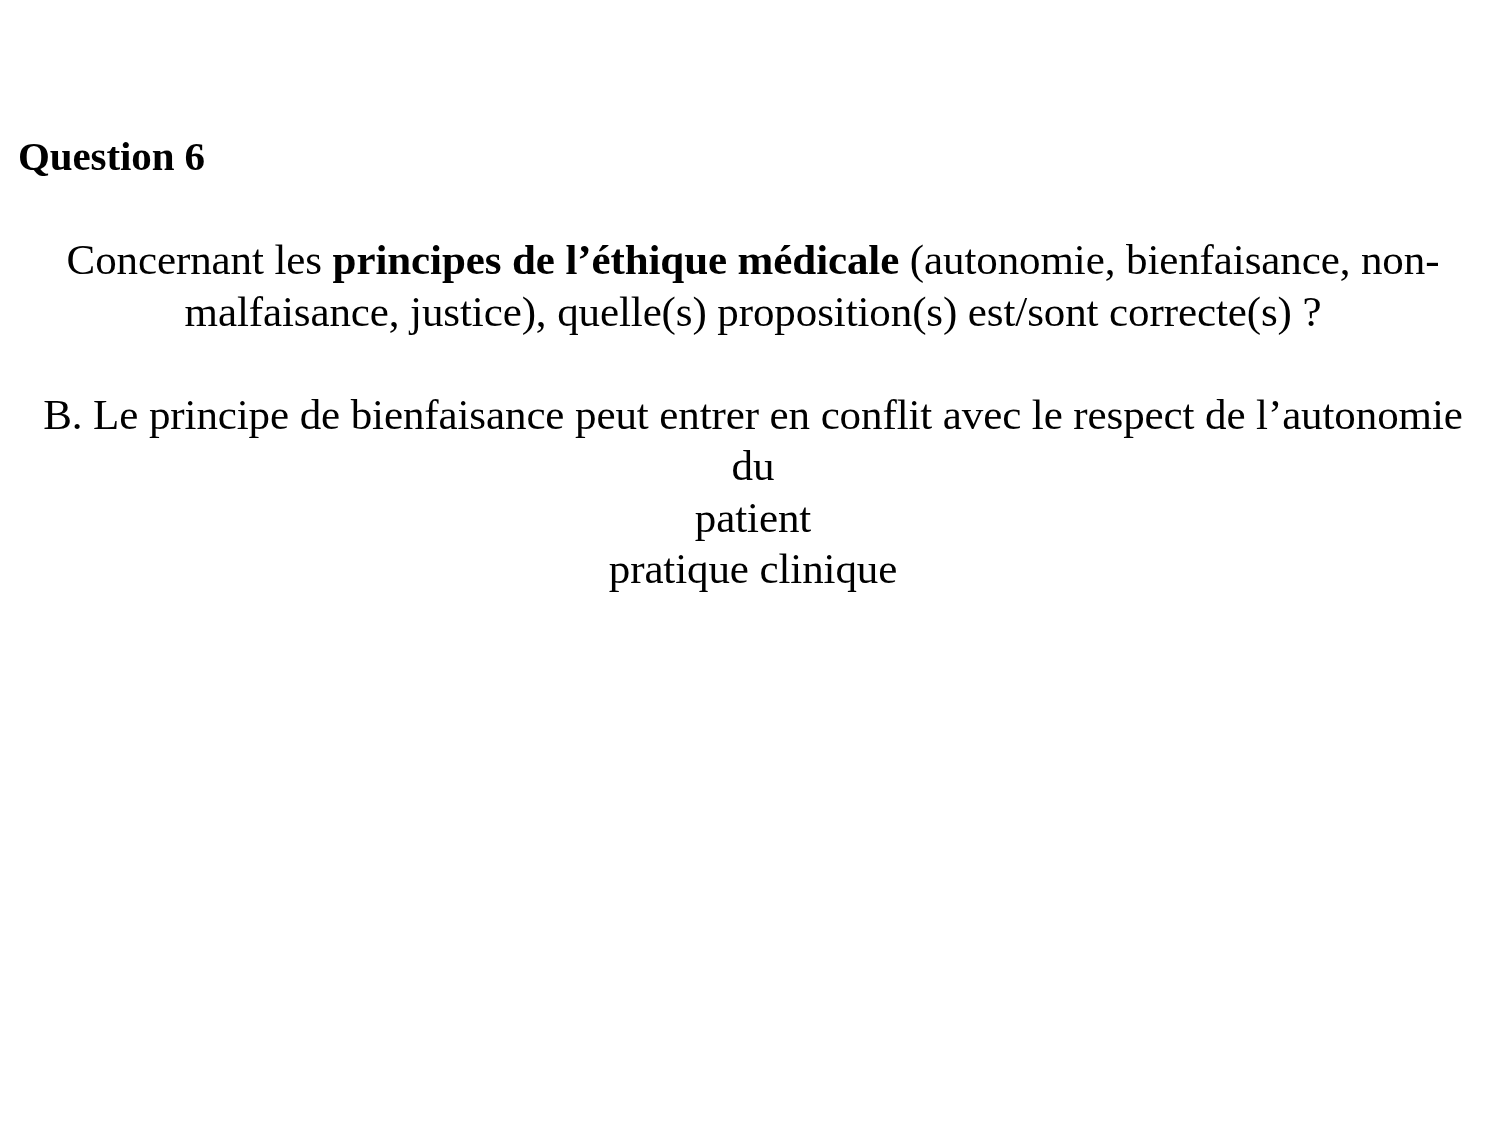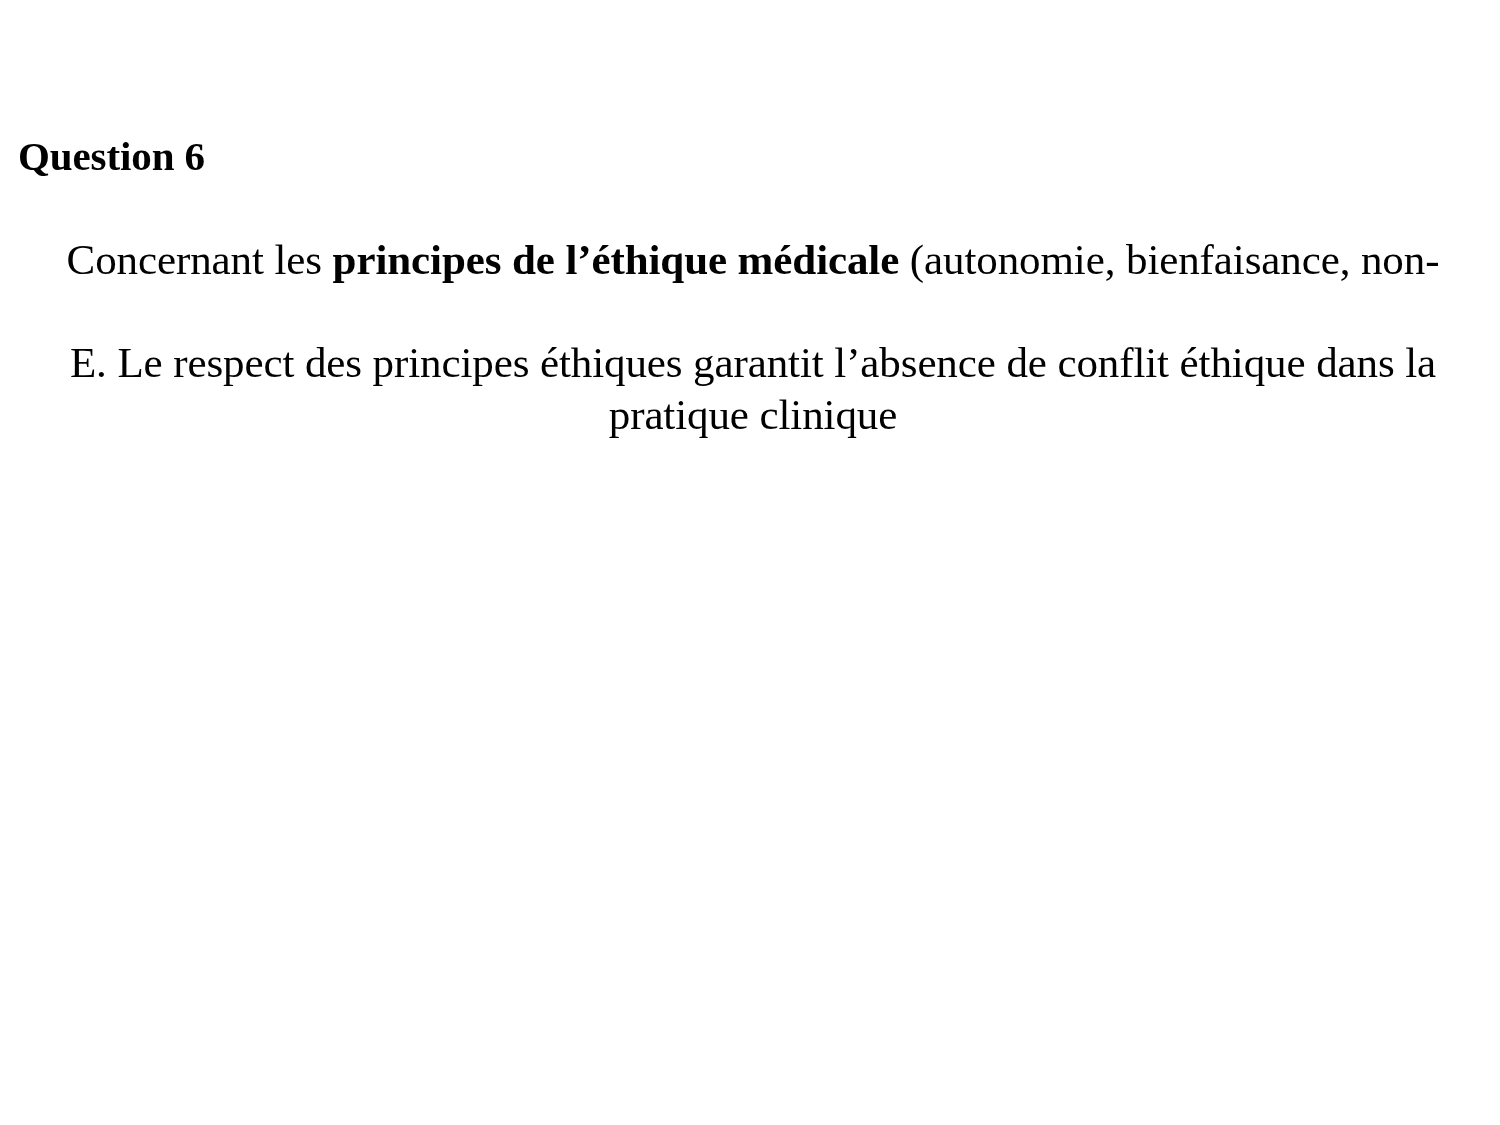--- a/index.html
+++ b/index.html
@@ -78,29 +78,31 @@
 
 <div id="slide" style="background: rgb(255, 255, 255); color: rgb(0, 0, 0);">
   <div id="content">
 
     <div class="block heading">Question 6</div>
 
     <div class="block spacer">&nbsp;</div>
 
     <div class="block para">
       <span class="q-line"><span>Concernant les </span><span class="strong">principes de l’éthique médicale</span><span> (autonomie, bienfaisance, non-</span></span>
+      <span class="q-line">malfaisance, justice), quelle(s) proposition(s) est/sont correcte(s) ?</span>
     </div>
 
     <div class="block spacer">&nbsp;</div>
 
 
     <div class="block option">
+      <span class="opt-line">B. Le principe de bienfaisance peut entrer en conflit avec le respect de l’autonomie du</span>
+      <span class="opt-line">patient</span>
     </div>
 
 
 
     <div class="block option">
-      <span class="opt-line">E. Le respect des principes éthiques garantit l’absence de conflit éthique dans la</span>
       <span class="opt-line">pratique clinique</span>
     </div>
 
   </div>
 </div>
 
 </body></html>

